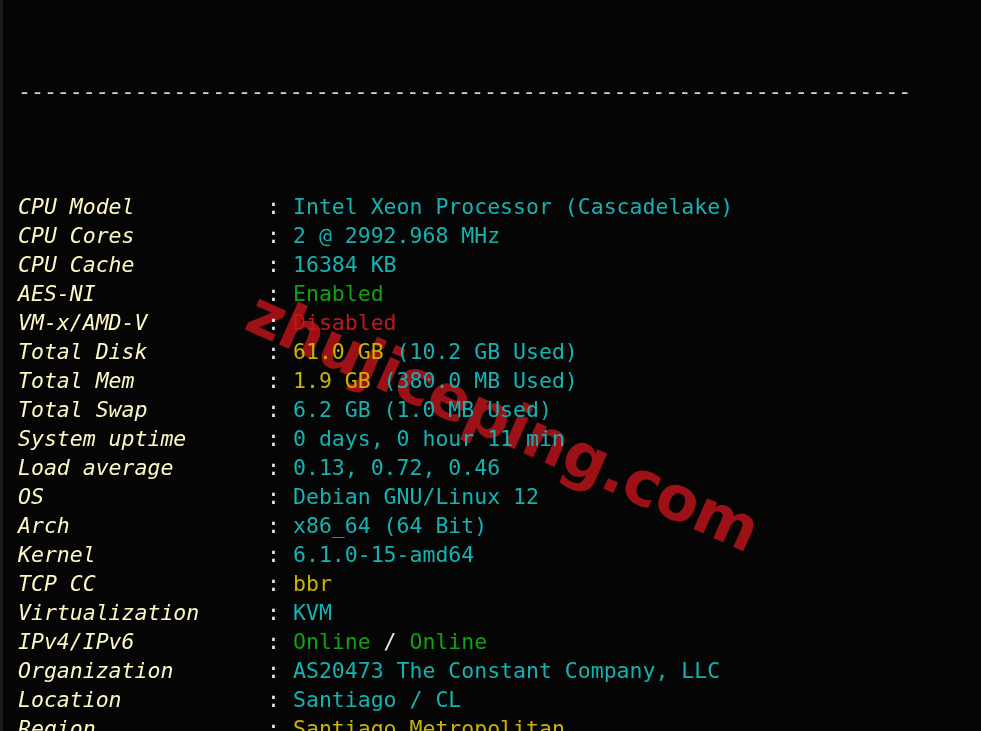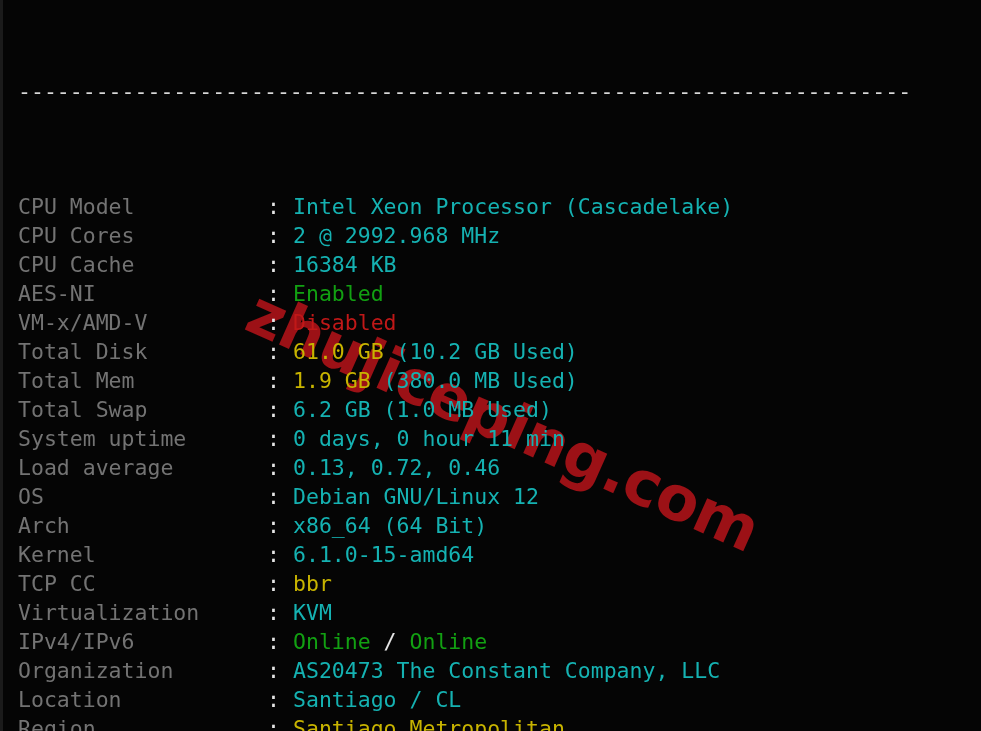--- a/index.html
+++ b/index.html
@@ -68,21 +68,22 @@
 
   .row {
     height: 29px;
     line-height: 29px;
     padding-left: 15px;
   }
 
   .label {
     display: inline-block;
     width: 249px;
-    color: #737373;
+    color: #fef9c3;
+    font-style: italic;
   }
   .colon {
     display: inline-block;
     width: 26px;
     color: #e6e6e6;
   }
 </style>
 </head>
 <body>
 

